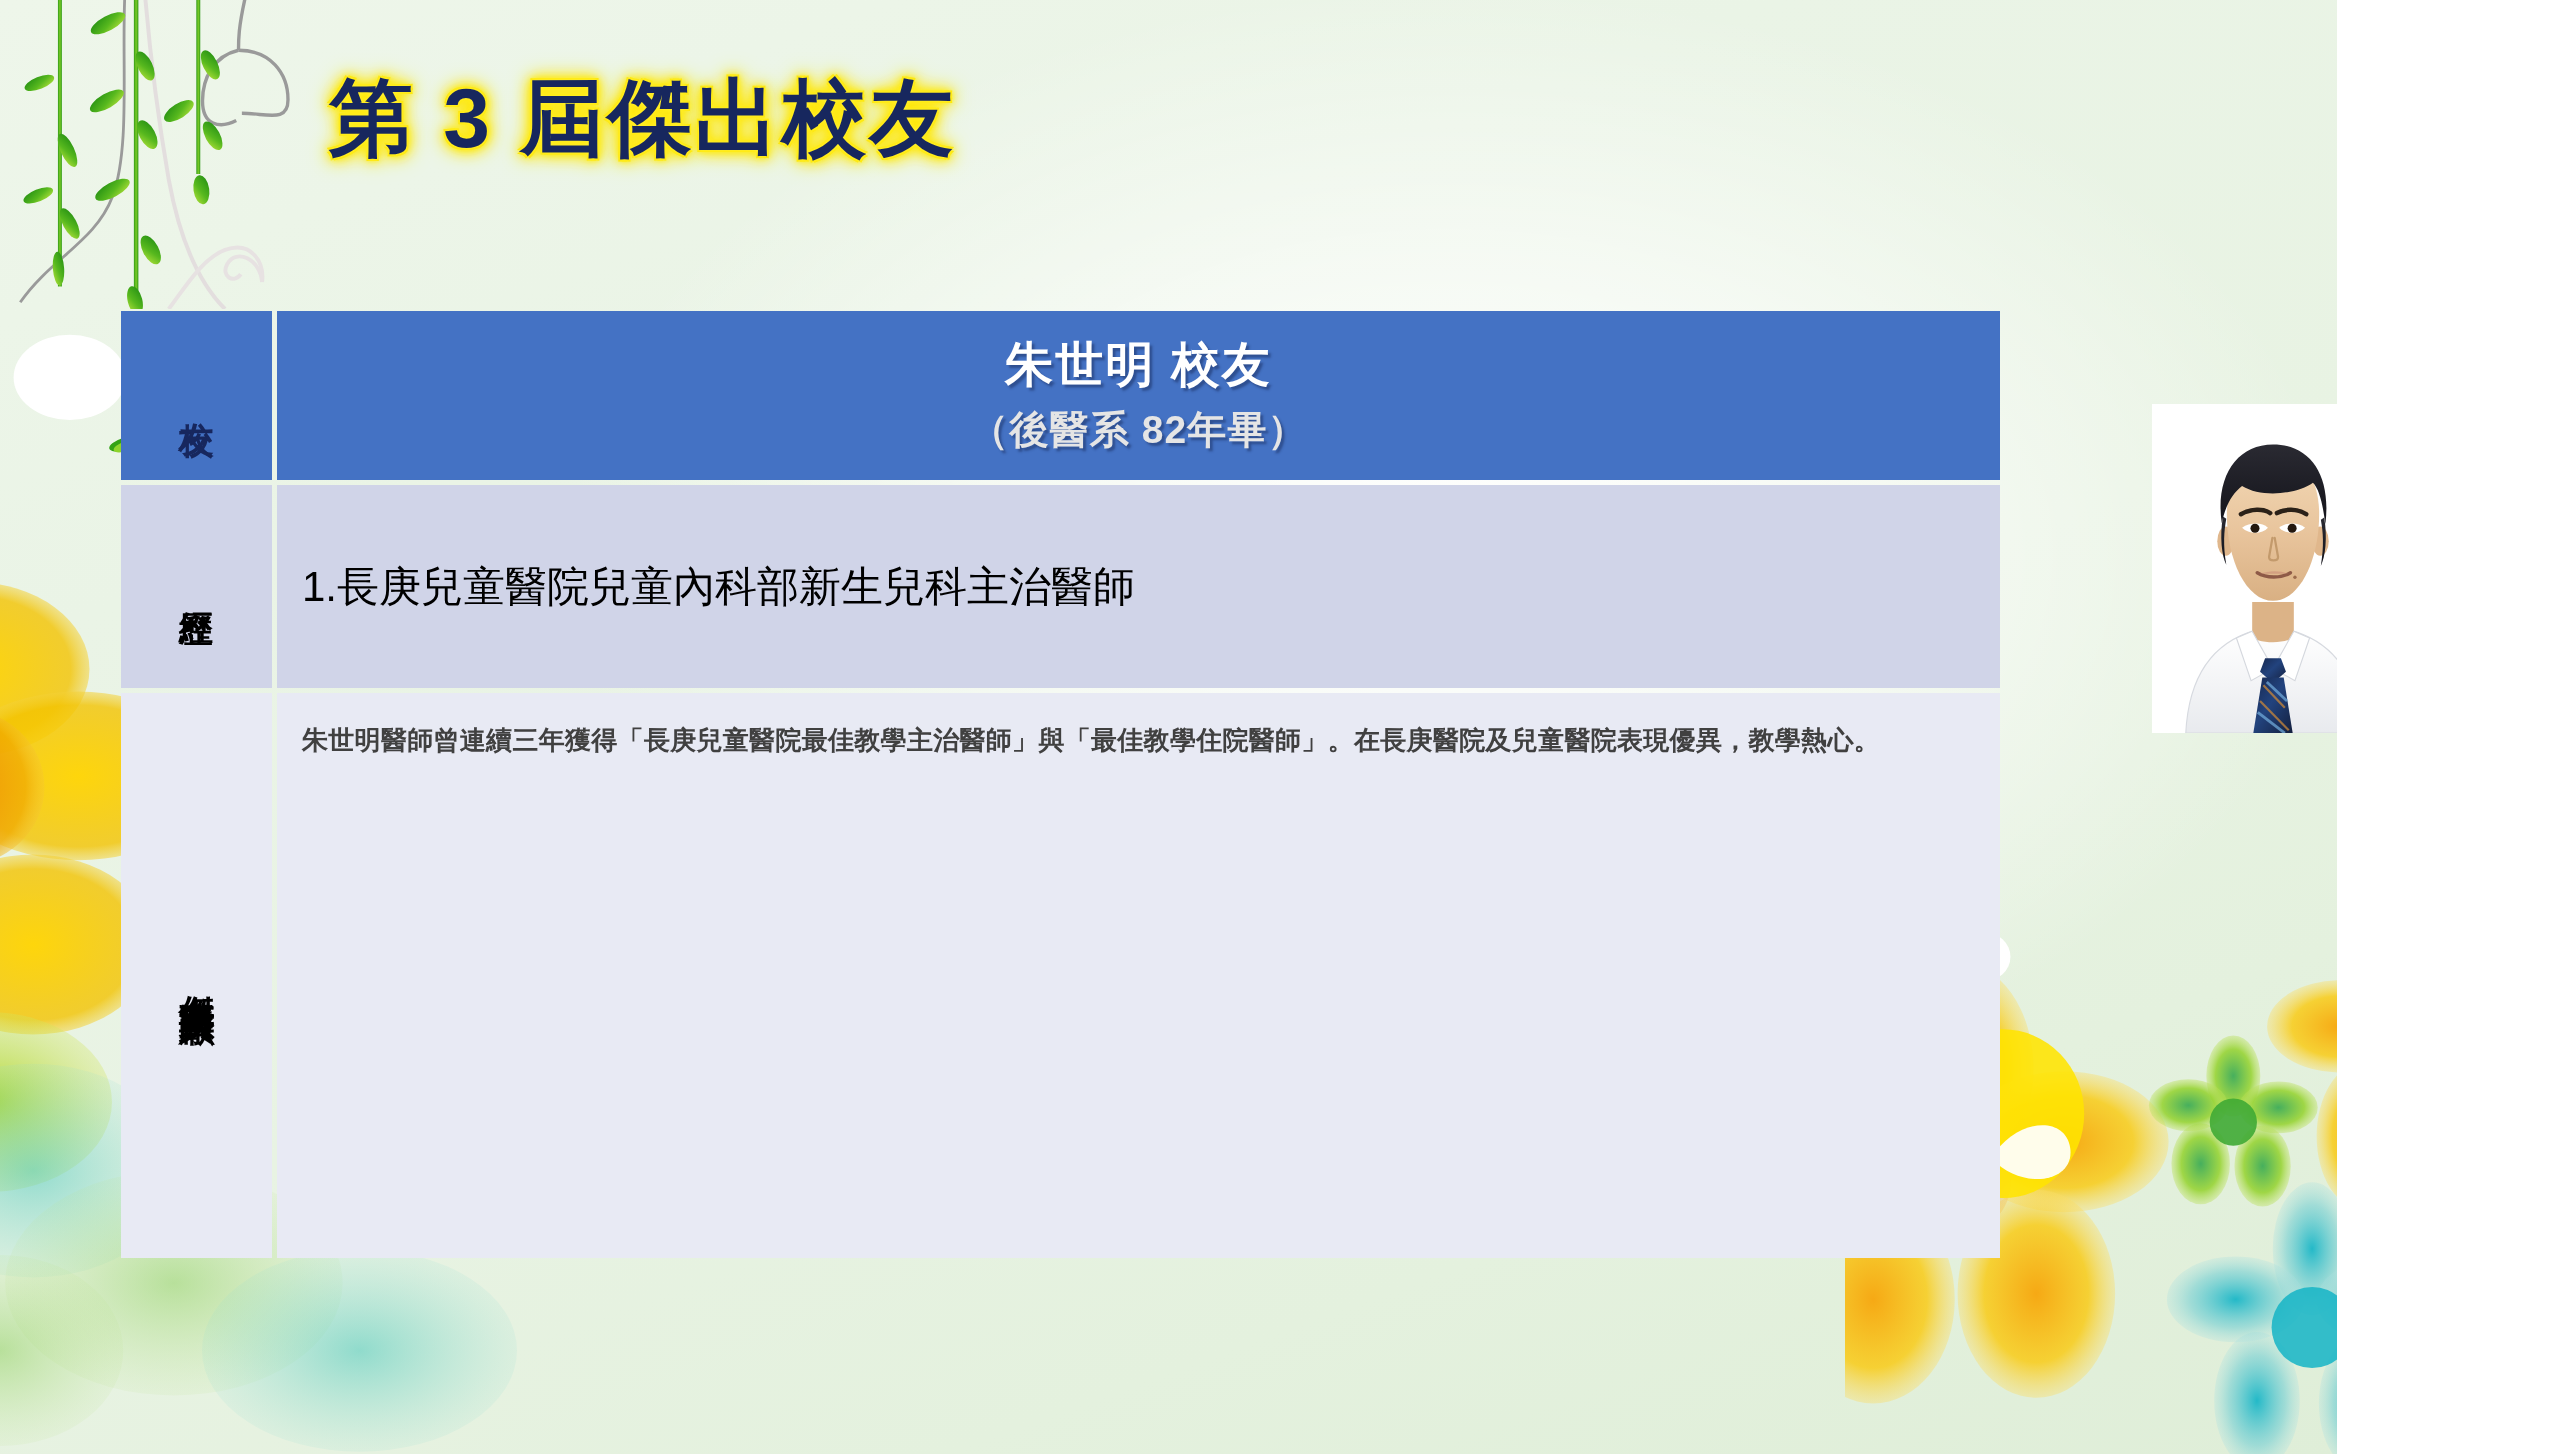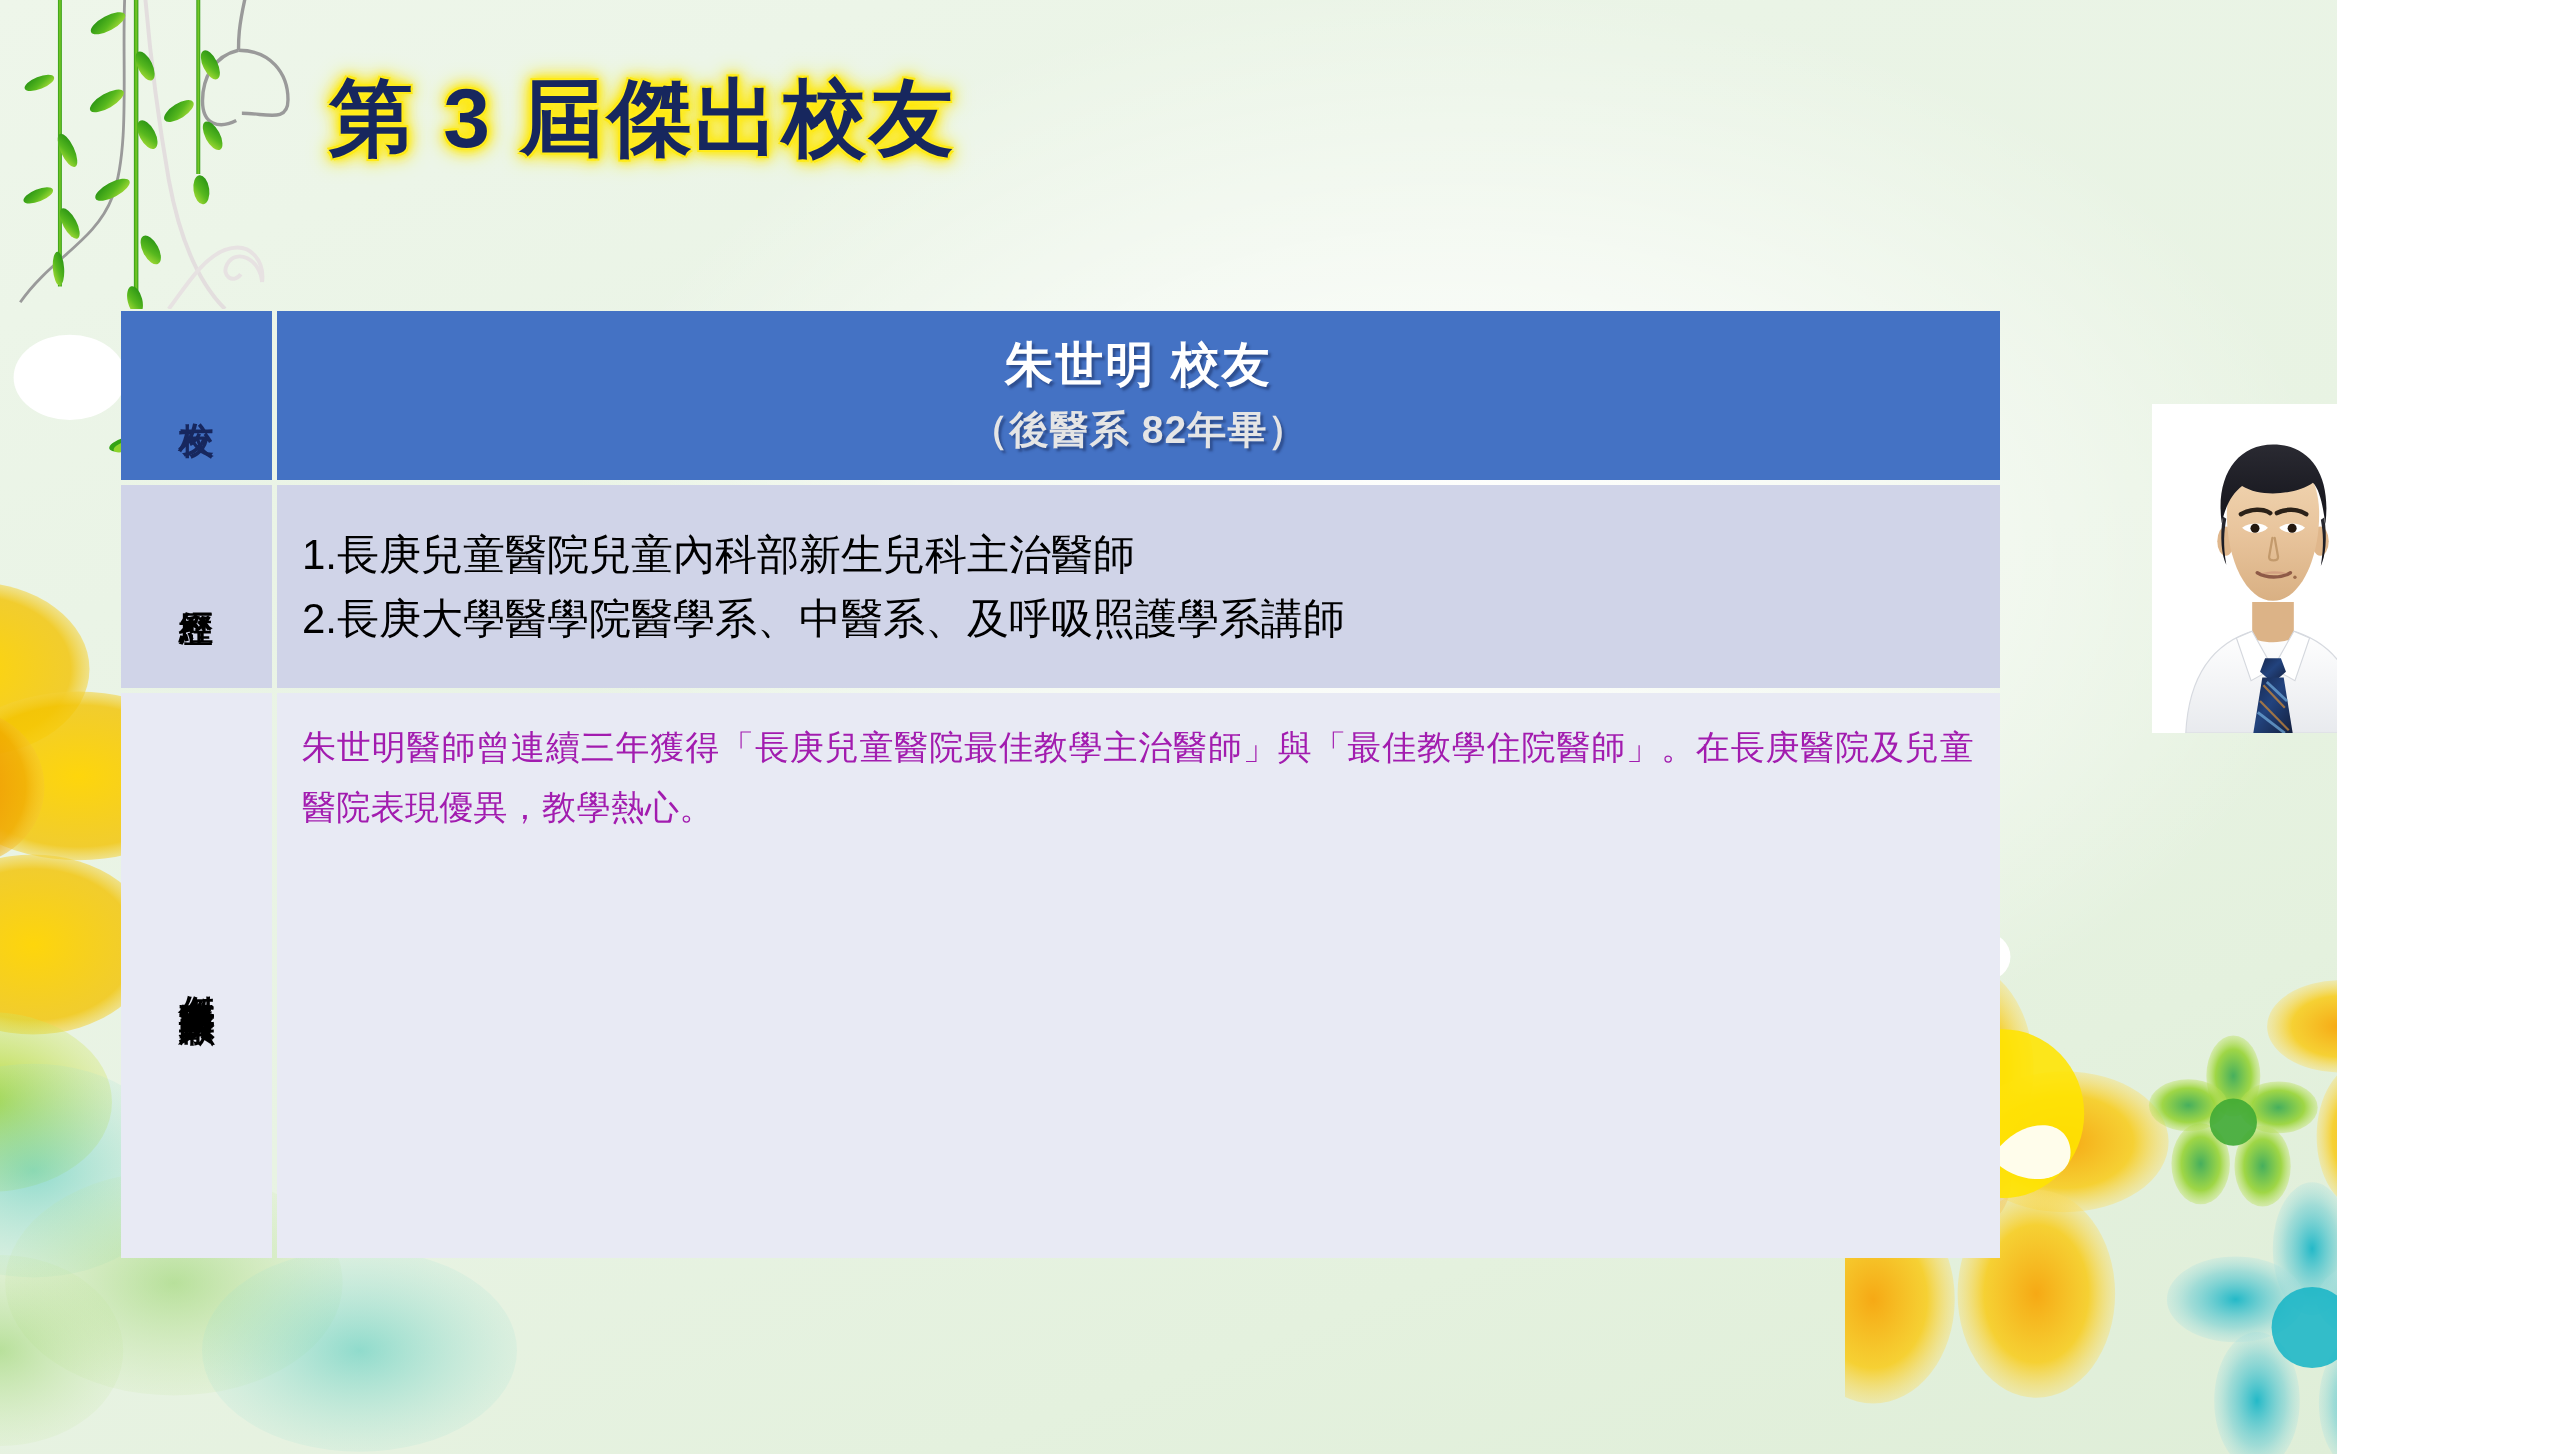--- a/index.html
+++ b/index.html
@@ -148,26 +148,26 @@
   
   .row-ach .label-cell { background: #e8eaf4; height: 565px; }
   .row-ach .content-cell {
     background: #e8eaf4;
     height: 565px;
     padding: 23.6px 26px 0 25px;
     box-sizing: border-box;
   }
   .row-ach .vlabel { font-size: 36px; color: #000000; font-weight: 700; letter-spacing: 2.3px; }
   .ach-text {
-    font-size: 34px;
-    color: #a21caf;
+    font-size: 26px;
+    color: #404040;
     line-height: 1.78;
     letter-spacing: 0.3px;
     text-align: justify;
-    font-weight: 400;
+    font-weight: 700;
   }
 </style>
 </head>
 <body>
 
 <div class="slide">
 
   <div class="deco">
 
     <svg style="left:0px; top:-5.6px;" width="315" height="315" viewBox="0 0 560 560">
@@ -433,21 +433,20 @@
         <div class="hdr-sub">（後醫系 82年畢）</div>
       </div>
     </div>
 
     <div class="row row-exp">
       <div class="label-cell">
         <div class="vlabel">經歷</div>
       </div>
       <div class="content-cell">
         <div class="exp-line">1.長庚兒童醫院兒童內科部新生兒科主治醫師</div>
-        <div class="exp-line">2.長庚大學醫學院醫學系、中醫系、及呼吸照護學系講師</div>
       </div>
     </div>
 
     <div class="row row-ach">
       <div class="label-cell">
         <div class="vlabel">傑出事蹟與貢獻</div>
       </div>
       <div class="content-cell">
         <div class="ach-text">朱世明醫師曾連續三年獲得「長庚兒童醫院最佳教學主治醫師」與「最佳教學住院醫師」。在長庚醫院及兒童醫院表現優異，教學熱心。</div>
       </div>

